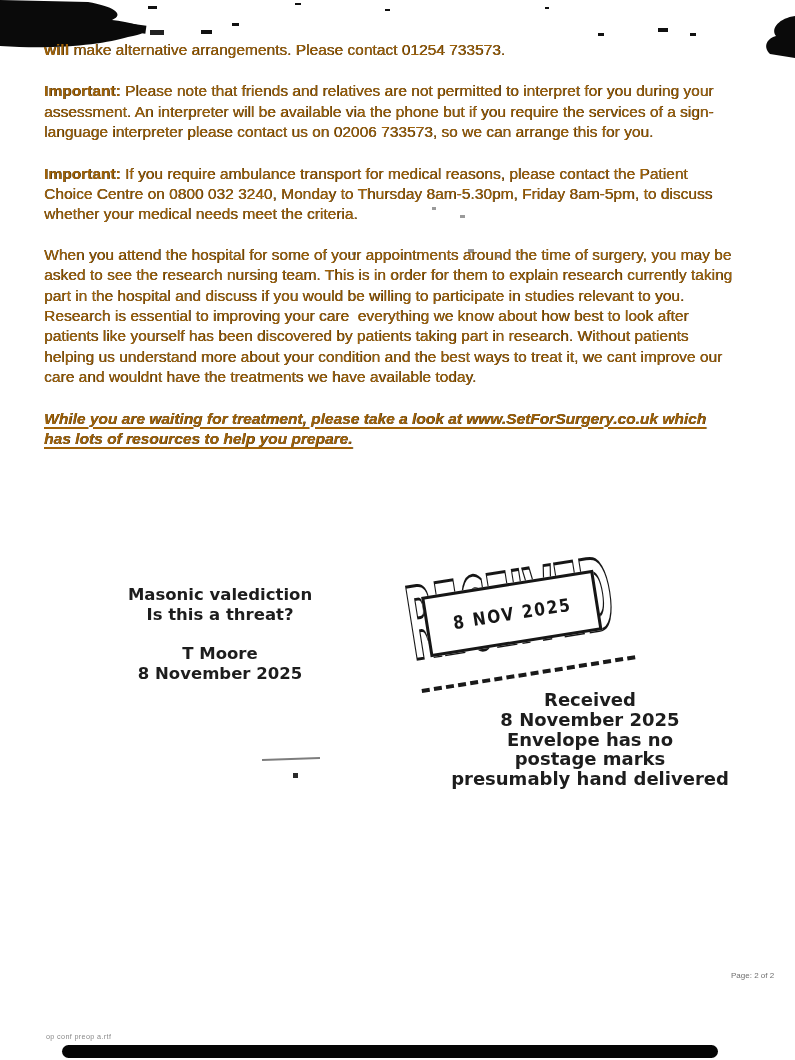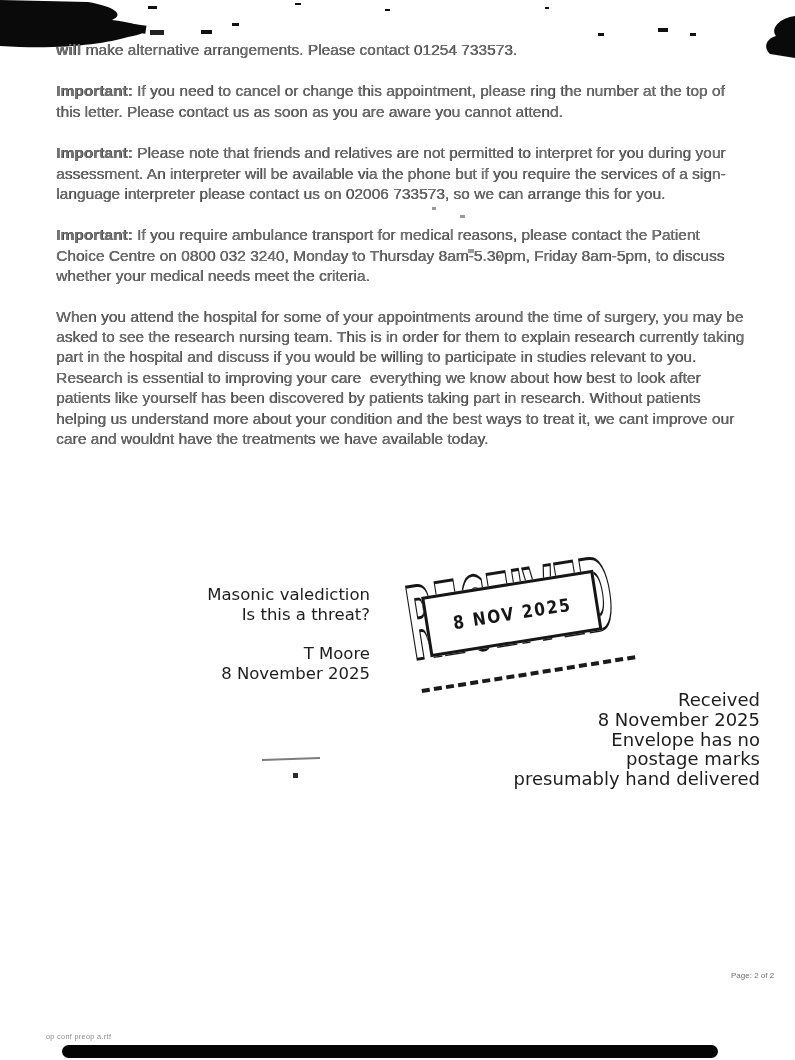--- a/index.html
+++ b/index.html
@@ -8,41 +8,40 @@
     width:795px;height:1060px;
     background:#ffffff;
     overflow:hidden;
     font-family:"Liberation Sans", sans-serif;
     color:#0d0d0d;
   }
   
   .letter{
     position:absolute;left:44px;top:40px;width:722px;
     font-size:15.5px;line-height:20.4px;
-    color:#737373;
+    color:#a16207;
     text-shadow:0.35px 0 0 #0d0d0d;
-    margin-left:12px;
   }
   .letter p{margin:0 0 21px 0;white-space:pre-wrap;}
   .letter p.tight{margin-bottom:20px;}
   .lead-bold{font-weight:700;}
   .imp{font-weight:700;}
   .p-website{
     font-weight:700;font-style:italic;
     text-decoration:underline;
     text-decoration-thickness:1.8px;
     text-underline-offset:3px;
     margin-top:3px;margin-bottom:20px;
   }
   .signoff{margin-bottom:0;}
   
   .annotation{
-    position:absolute;text-align:right;
+    position:absolute;text-align:center;
     font-family:"DejaVu Sans", sans-serif;
-    font-weight:400;color:#1d1d1d;
+    font-weight:700;color:#1d1d1d;
     white-space:pre-line;
   }
   .annotation-masonic{left:70px;top:585px;width:300px;font-size:16.5px;line-height:19.7px;}
   .annotation-received{left:420px;top:690px;width:340px;font-size:18px;line-height:19.8px;}
   
   .stamp{position:absolute;left:398px;top:550px;width:228px;height:142px;}
   .stamp-inner{position:relative;width:100%;height:100%;transform:rotate(-9deg);transform-origin:50% 50%;}
   .stamp-word-svg{position:absolute;left:0;top:0;}
   .stamp-word-svg text{
     font-family:"DejaVu Sans", sans-serif;
@@ -119,35 +118,35 @@
     <div class="speck gray" style="left:460px;top:215px;width:5px;height:3px;"></div>
     <div class="speck gray" style="left:352px;top:252px;width:4px;height:3px;"></div>
     <div class="speck gray" style="left:468px;top:249px;width:6px;height:4px;"></div>
     <div class="speck gray" style="left:497px;top:255px;width:4px;height:3px;"></div>
     <div class="scribble"></div>
     <div class="scribble-dot"></div>
   </div>
 
   <main class="letter">
     <p><span class="lead-bold">will</span> <span>make alternative arrangements. Please contact 01254 733573.</span></p>
-    <p><span class="imp">Important:</span> <span>If you need to cancel or change this appointment, please ring the number at the top of
-this letter. Please contact us as soon as you are aware you cannot attend.</span></p>
     <p><span class="imp">Important:</span> <span>Please note that friends and relatives are not permitted to interpret for you during your
 assessment. An interpreter will be available via the phone but if you require the services of a sign-
 language interpreter please contact us on 02006 733573, so we can arrange this for you.</span></p>
     <p class="tight"><span class="imp">Important:</span> <span>If you require ambulance transport for medical reasons, please contact the Patient
 Choice Centre on 0800 032 3240, Monday to Thursday 8am-5.30pm, Friday 8am-5pm, to discuss
 whether your medical needs meet the criteria.</span></p>
     <p>When you attend the hospital for some of your appointments around the time of surgery, you may be
 asked to see the research nursing team. This is in order for them to explain research currently taking
 part in the hospital and discuss if you would be willing to participate in studies relevant to you.
 Research is essential to improving your care  everything we know about how best to look after
 patients like yourself has been discovered by patients taking part in research. Without patients
 helping us understand more about your condition and the best ways to treat it, we cant improve our
 care and wouldnt have the treatments we have available today.</p>
+    <p class="p-website">While you are waiting for treatment, please take a look at www.SetForSurgery.co.uk which
+has lots of resources to help you prepare.</p>
   </main>
 
   <div class="annotation annotation-masonic">Masonic valediction
 Is this a threat?
 
 T Moore
 8 November 2025</div>
 
   <div class="stamp">
     <div class="stamp-inner">

